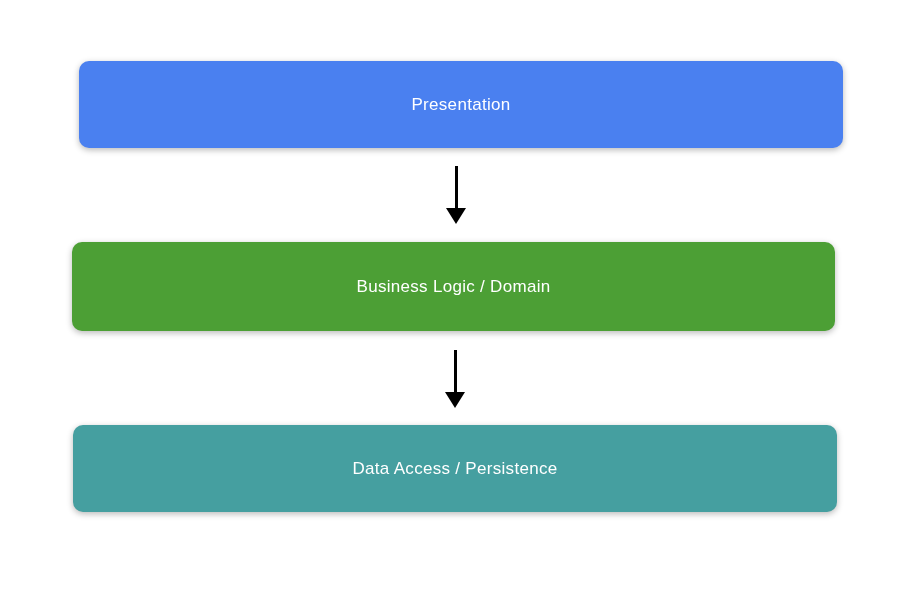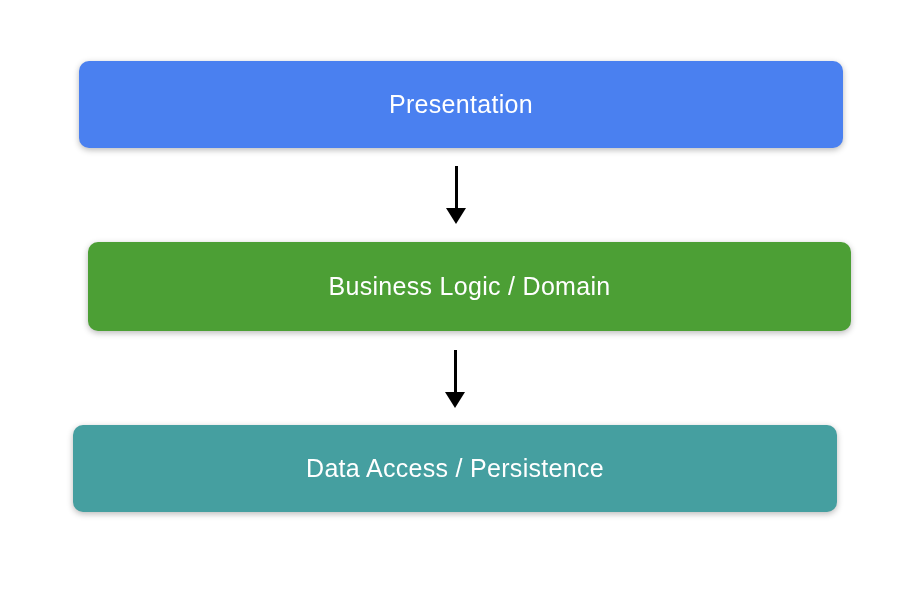--- a/index.html
+++ b/index.html
@@ -18,27 +18,27 @@
   .layer {
     position: absolute;
     border-radius: 10px;
     display: flex;
     align-items: center;
     justify-content: center;
     box-shadow: 0 2px 6px rgba(0,0,0,0.28);
   }
   .layer-label {
     color: #ffffff;
-    font-size: 25px;
+    font-size: 17px;
     font-weight: 400;
     letter-spacing: 0.3px;
     white-space: nowrap;
   }
   .layer-0 { left: 79px; top: 61px;  width: 764px; height: 87px; }
-  .layer-1 { left: 88px; top: 242px; width: 763px; height: 89px; }
+  .layer-1 { left: 72px; top: 242px; width: 763px; height: 89px; }
   .layer-2 { left: 73px; top: 425px; width: 764px; height: 87px; justify-content: center; }
 
   .arrow {
     position: absolute;
     width: 20px;
     display: flex;
     flex-direction: column;
     align-items: center;
   }
   .arrow-0 { left: 446px; top: 166px; }

